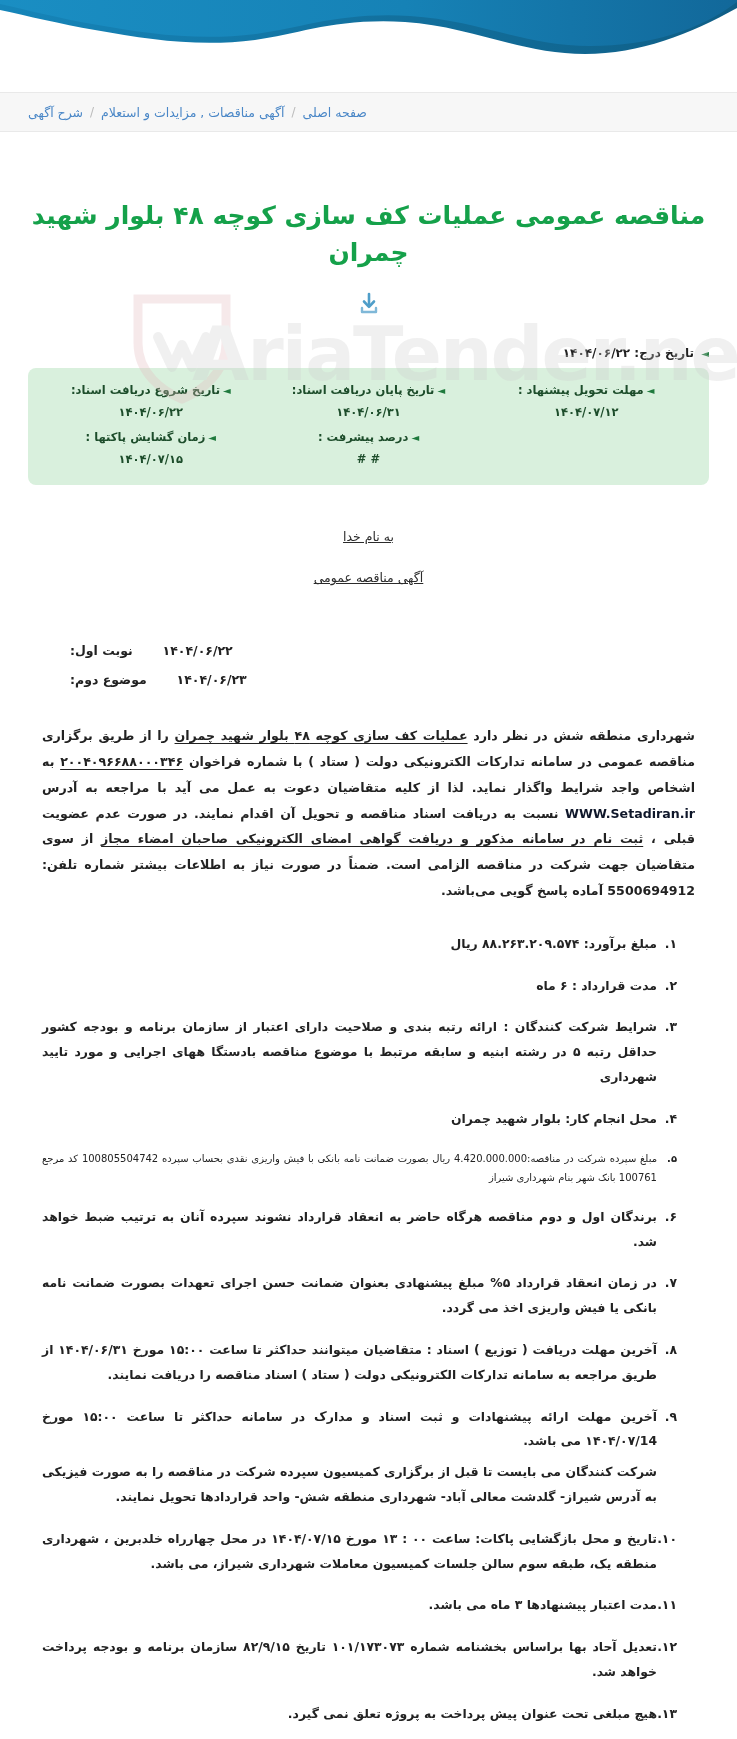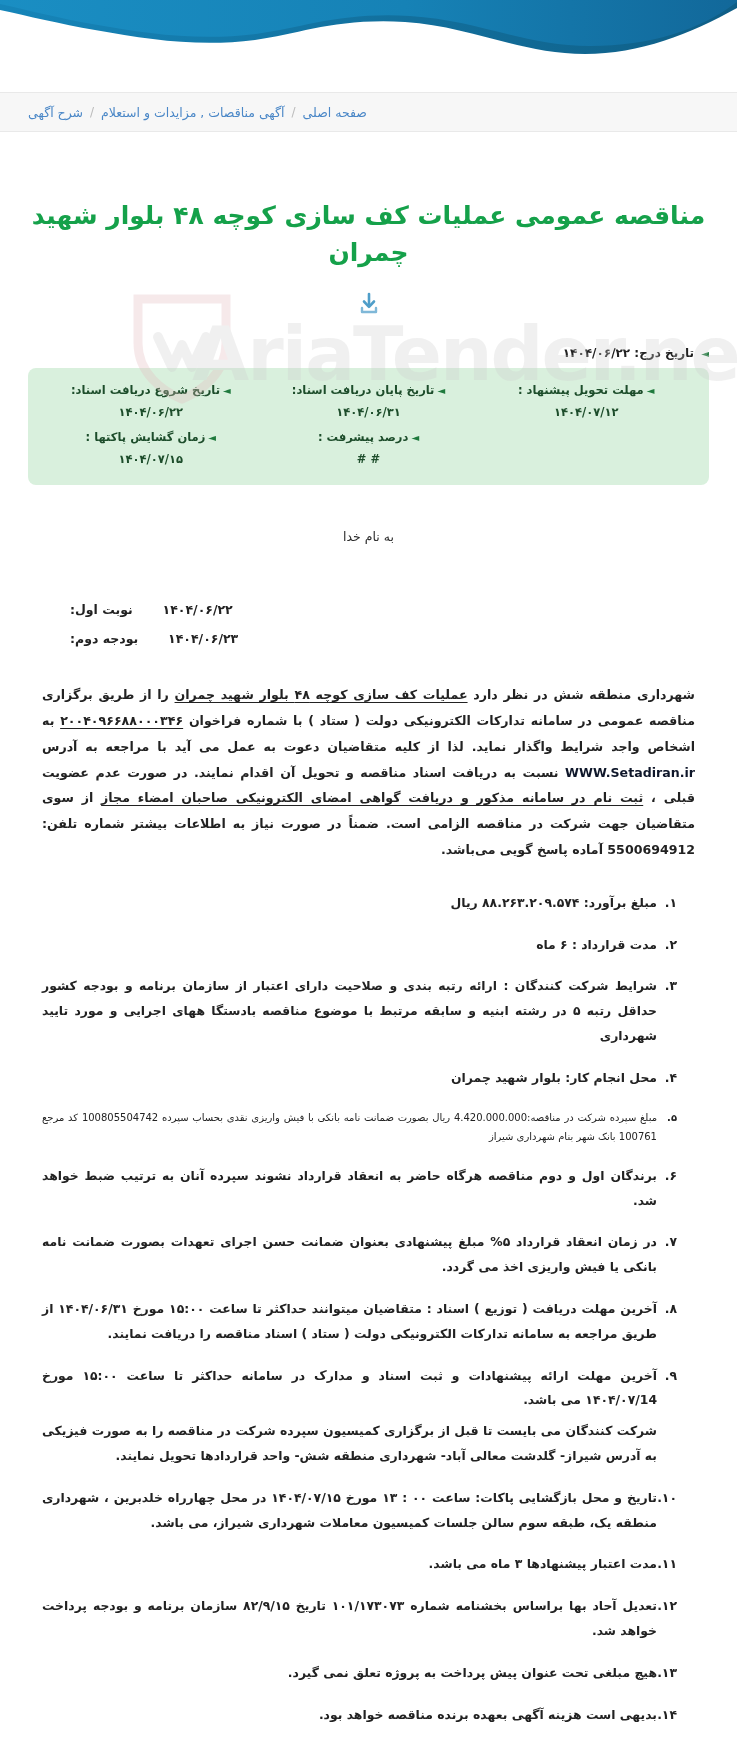--- a/index.html
+++ b/index.html
@@ -117,21 +117,21 @@
   .watermark .wm-shield {
     position:absolute; left: 0; top: 8px;
   }
 
   
   .doc {
     padding: 0 42px;
     direction: rtl;
     text-align: justify;
   }
-  .center-line { text-align:center; font-size:12.5px; color:#2b2b2b; margin: 0; }
+  .center-line { text-align:center; font-size:12.5px; color:#2b2b2b; margin: 0; text-decoration: underline; }
   .bism { margin-top: 44px; }
   .subtitle2 { margin-top: 26px; }
 
   .nobat-block { margin-top: 58px; padding-left: 28px; }
   .nobat-row {
     display:flex; justify-content:flex-end; align-items:center;
     font-size: 12.5px; font-weight:700; margin-bottom: 14px; gap: 14px;
   }
   .nobat-row .nobat-val { min-width: 86px; text-align:right; }
   .nobat-row .nobat-lbl { min-width: 62px; text-align:center; }
@@ -258,29 +258,30 @@
   <svg class="wm-shield" width="120" height="112" viewBox="0 0 120 112">
     <path d="M16 6 h88 v44 c0 30 -24 48 -44 56 C40 98 16 80 16 50 Z" fill="none" stroke="#e3b9bd" stroke-width="9"></path>
     <path d="M36 44 l14 30 l10 -22 l10 22 l14 -30" fill="none" stroke="#cfcfcf" stroke-width="10" stroke-linejoin="round" stroke-linecap="round"></path>
   </svg>
   <div class="wm-text">AriaTender.net</div>
 </div>
 
 <div class="doc">
 
   <p class="center-line bism">به نام خدا</p>
+  <p class="center-line subtitle2">آگهی مناقصه عمومی</p>
 
   <div class="nobat-block">
     <div class="nobat-row">
       <span class="nobat-val">۱۴۰۴/۰۶/۲۲</span>
       <span class="nobat-lbl">نوبت اول:</span>
     </div>
     <div class="nobat-row">
       <span class="nobat-val">۱۴۰۴/۰۶/۲۳</span>
-      <span class="nobat-lbl">بودجه دوم:</span>
+      <span class="nobat-lbl">موضوع دوم:</span>
     </div>
   </div>
 
   <p class="para">
     <span>شهرداری منطقه شش در نظر دارد</span>
     <span class="u">عملیات کف سازی کوچه ۴۸ بلوار شهید چمران</span>
     <span>را  از طریق برگزاری مناقصه عمومی در سامانه تدارکات الکترونیکی دولت ( ستاد ) با شماره فراخوان</span>
     <span class="u">۲۰۰۴۰۹۶۶۸۸۰۰۰۳۴۶</span>
     <span>به اشخاص واجد شرایط واگذار نماید. لذا از کلیه متقاضیان دعوت به عمل می آید با مراجعه به آدرس</span>
     <span class="ltr" style="color:#0f172a;">WWW.Setadiran.ir</span>

